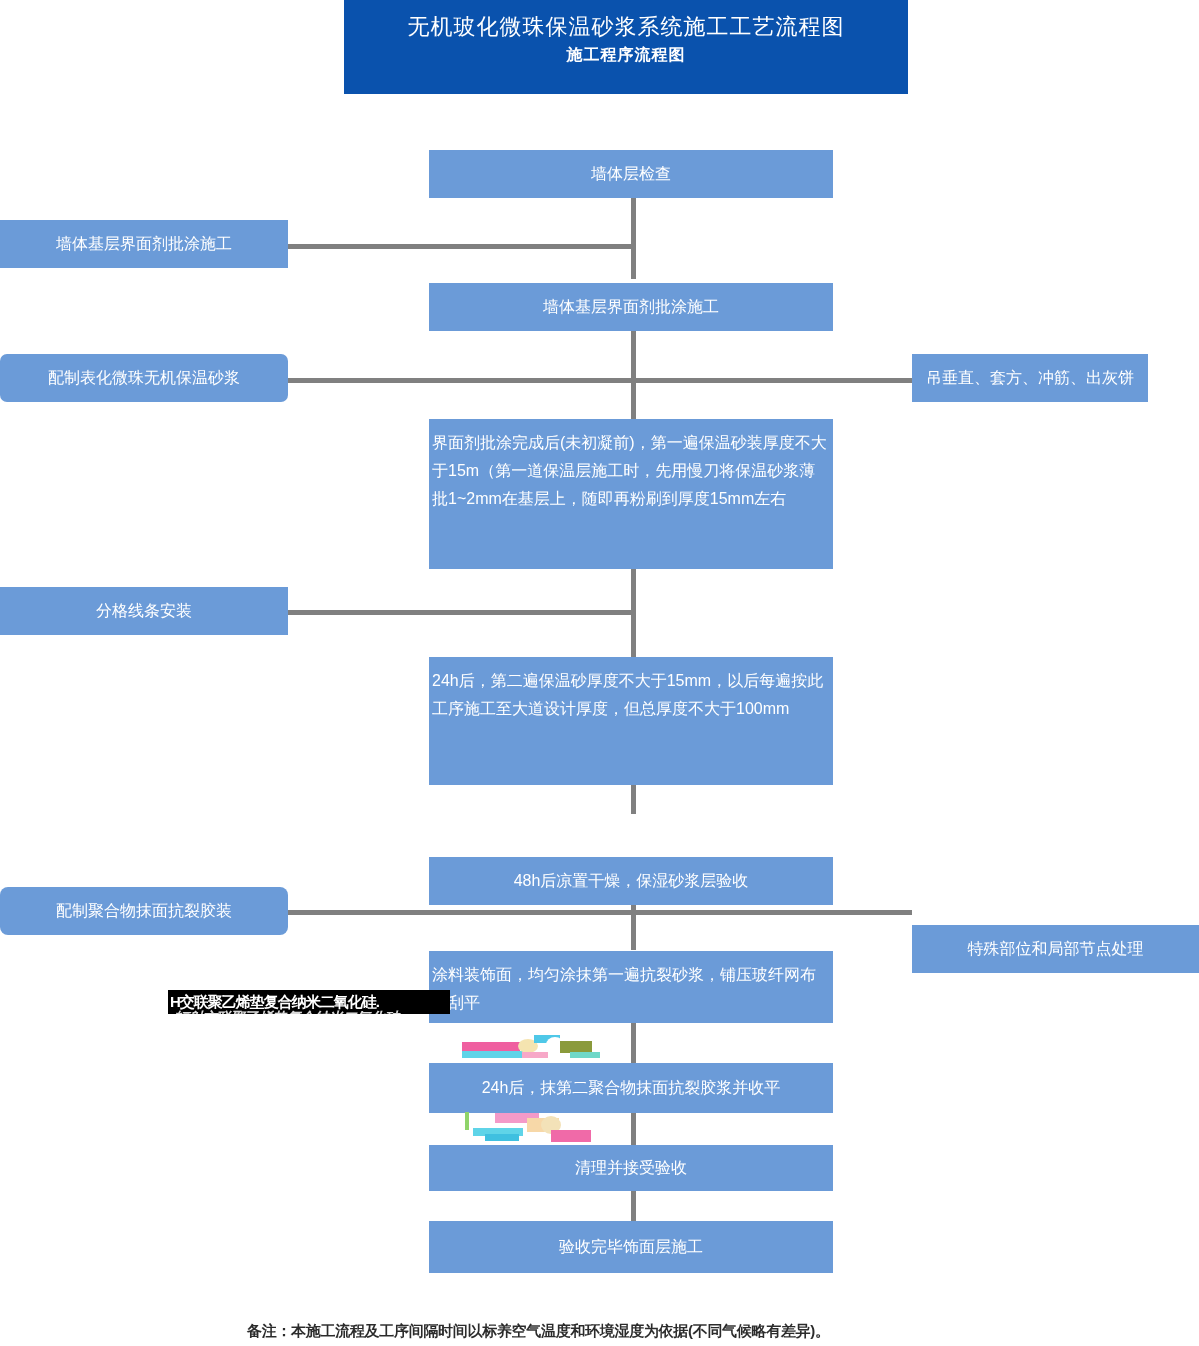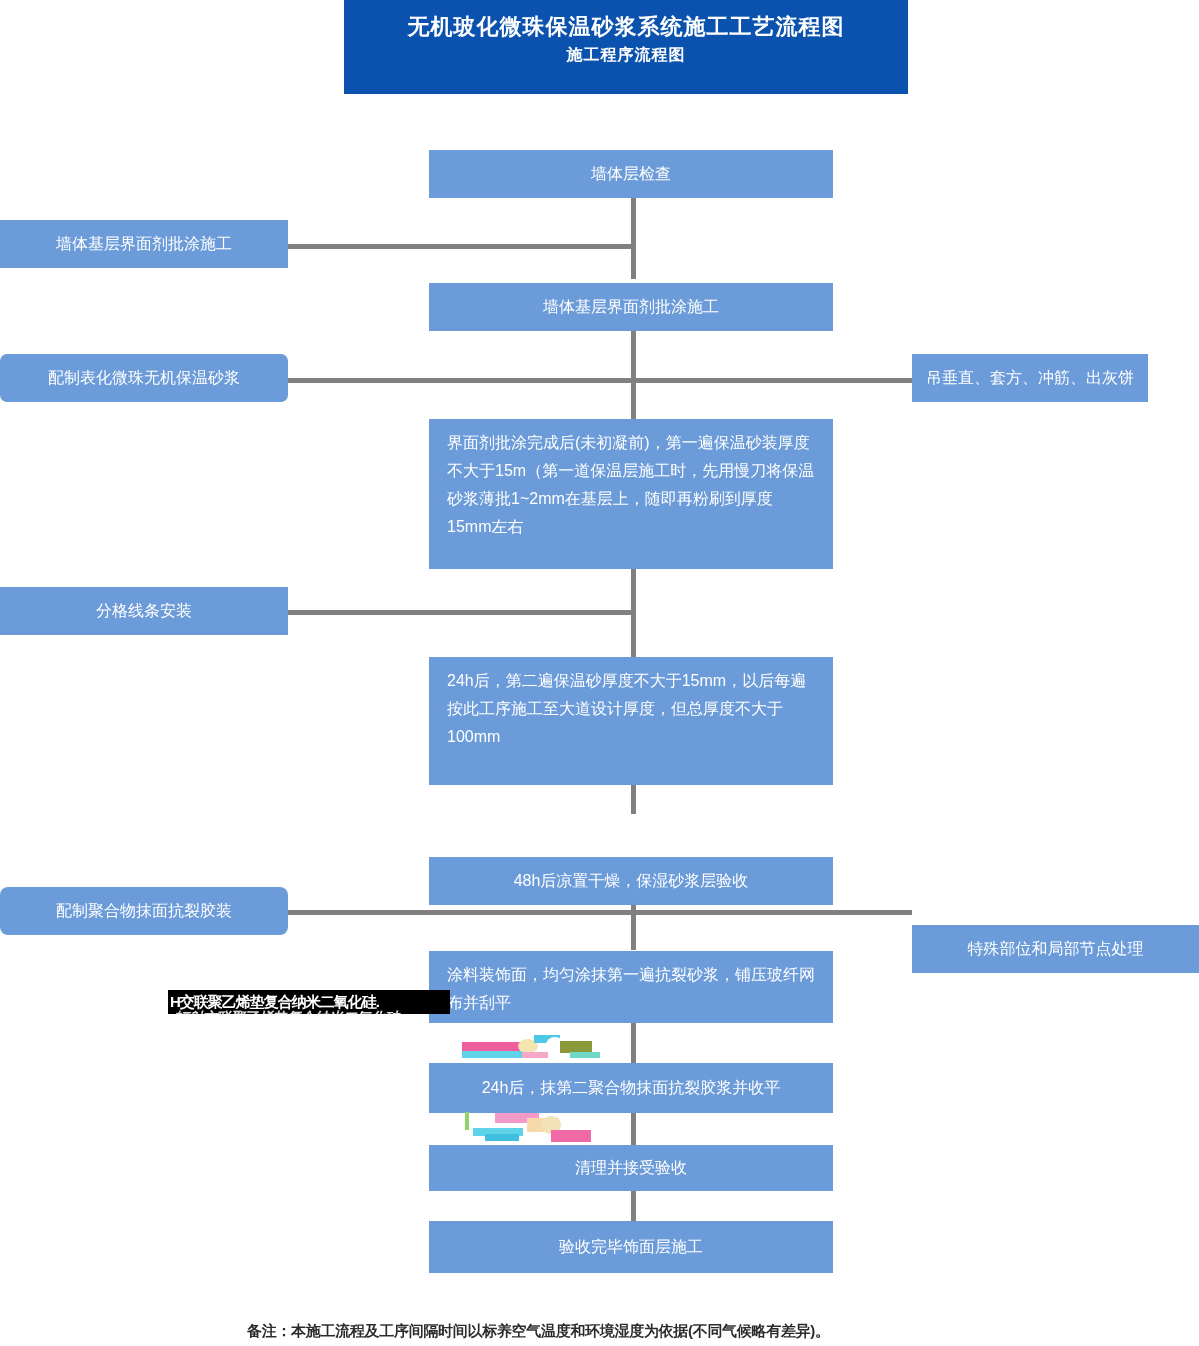--- a/index.html
+++ b/index.html
@@ -30,21 +30,21 @@
     color: #ffffff;
     display: flex;
     flex-direction: column;
     align-items: center;
     justify-content: center;
     box-sizing: border-box;
     padding-bottom: 14px;
   }
   .title-main {
     font-size: 22px;
-    font-weight: bold;
+    font-weight: normal;
     letter-spacing: 1px;
     line-height: 1.3;
   }
   .title-sub {
     font-size: 16px;
     font-weight: bold;
     letter-spacing: 1px;
     line-height: 1.6;
   }
 
@@ -59,21 +59,21 @@
     font-size: 16px;
     line-height: 1.75;
   }
   .node.center {
     justify-content: center;
     text-align: center;
   }
   .node.left-text {
     justify-content: flex-start;
     text-align: left;
-    padding: 10px 18px;
+    padding: 10px 3px;
     align-items: flex-start;
   }
 
   
   .vline {
     position: absolute;
     width: 5px;
     background: #808080;
   }
   .hline {

